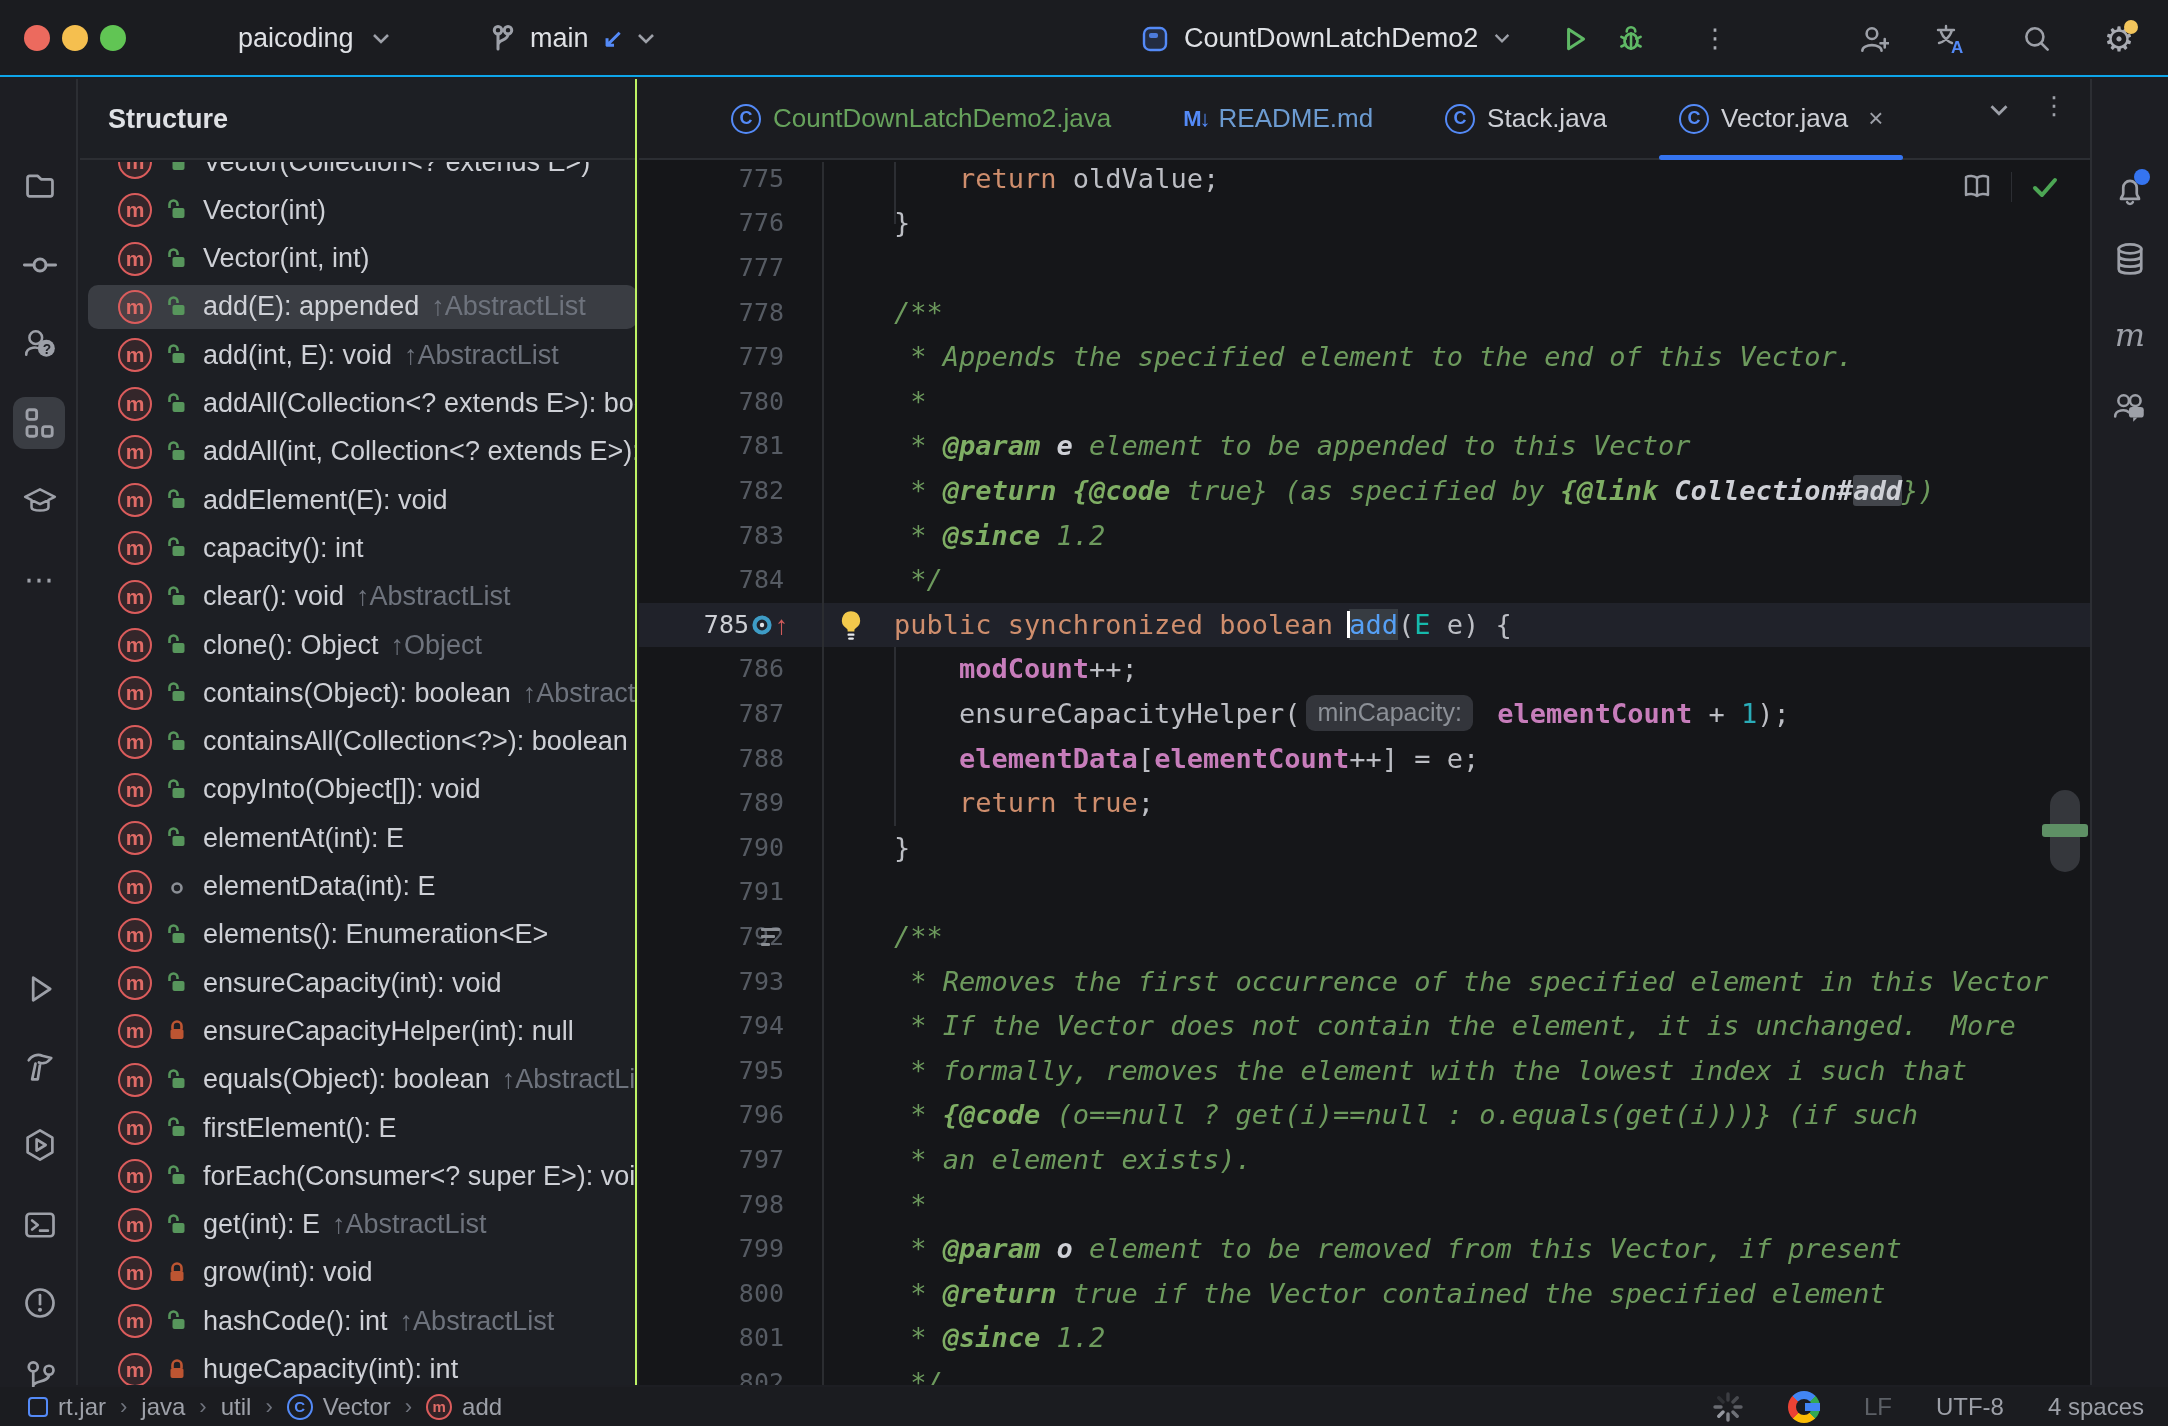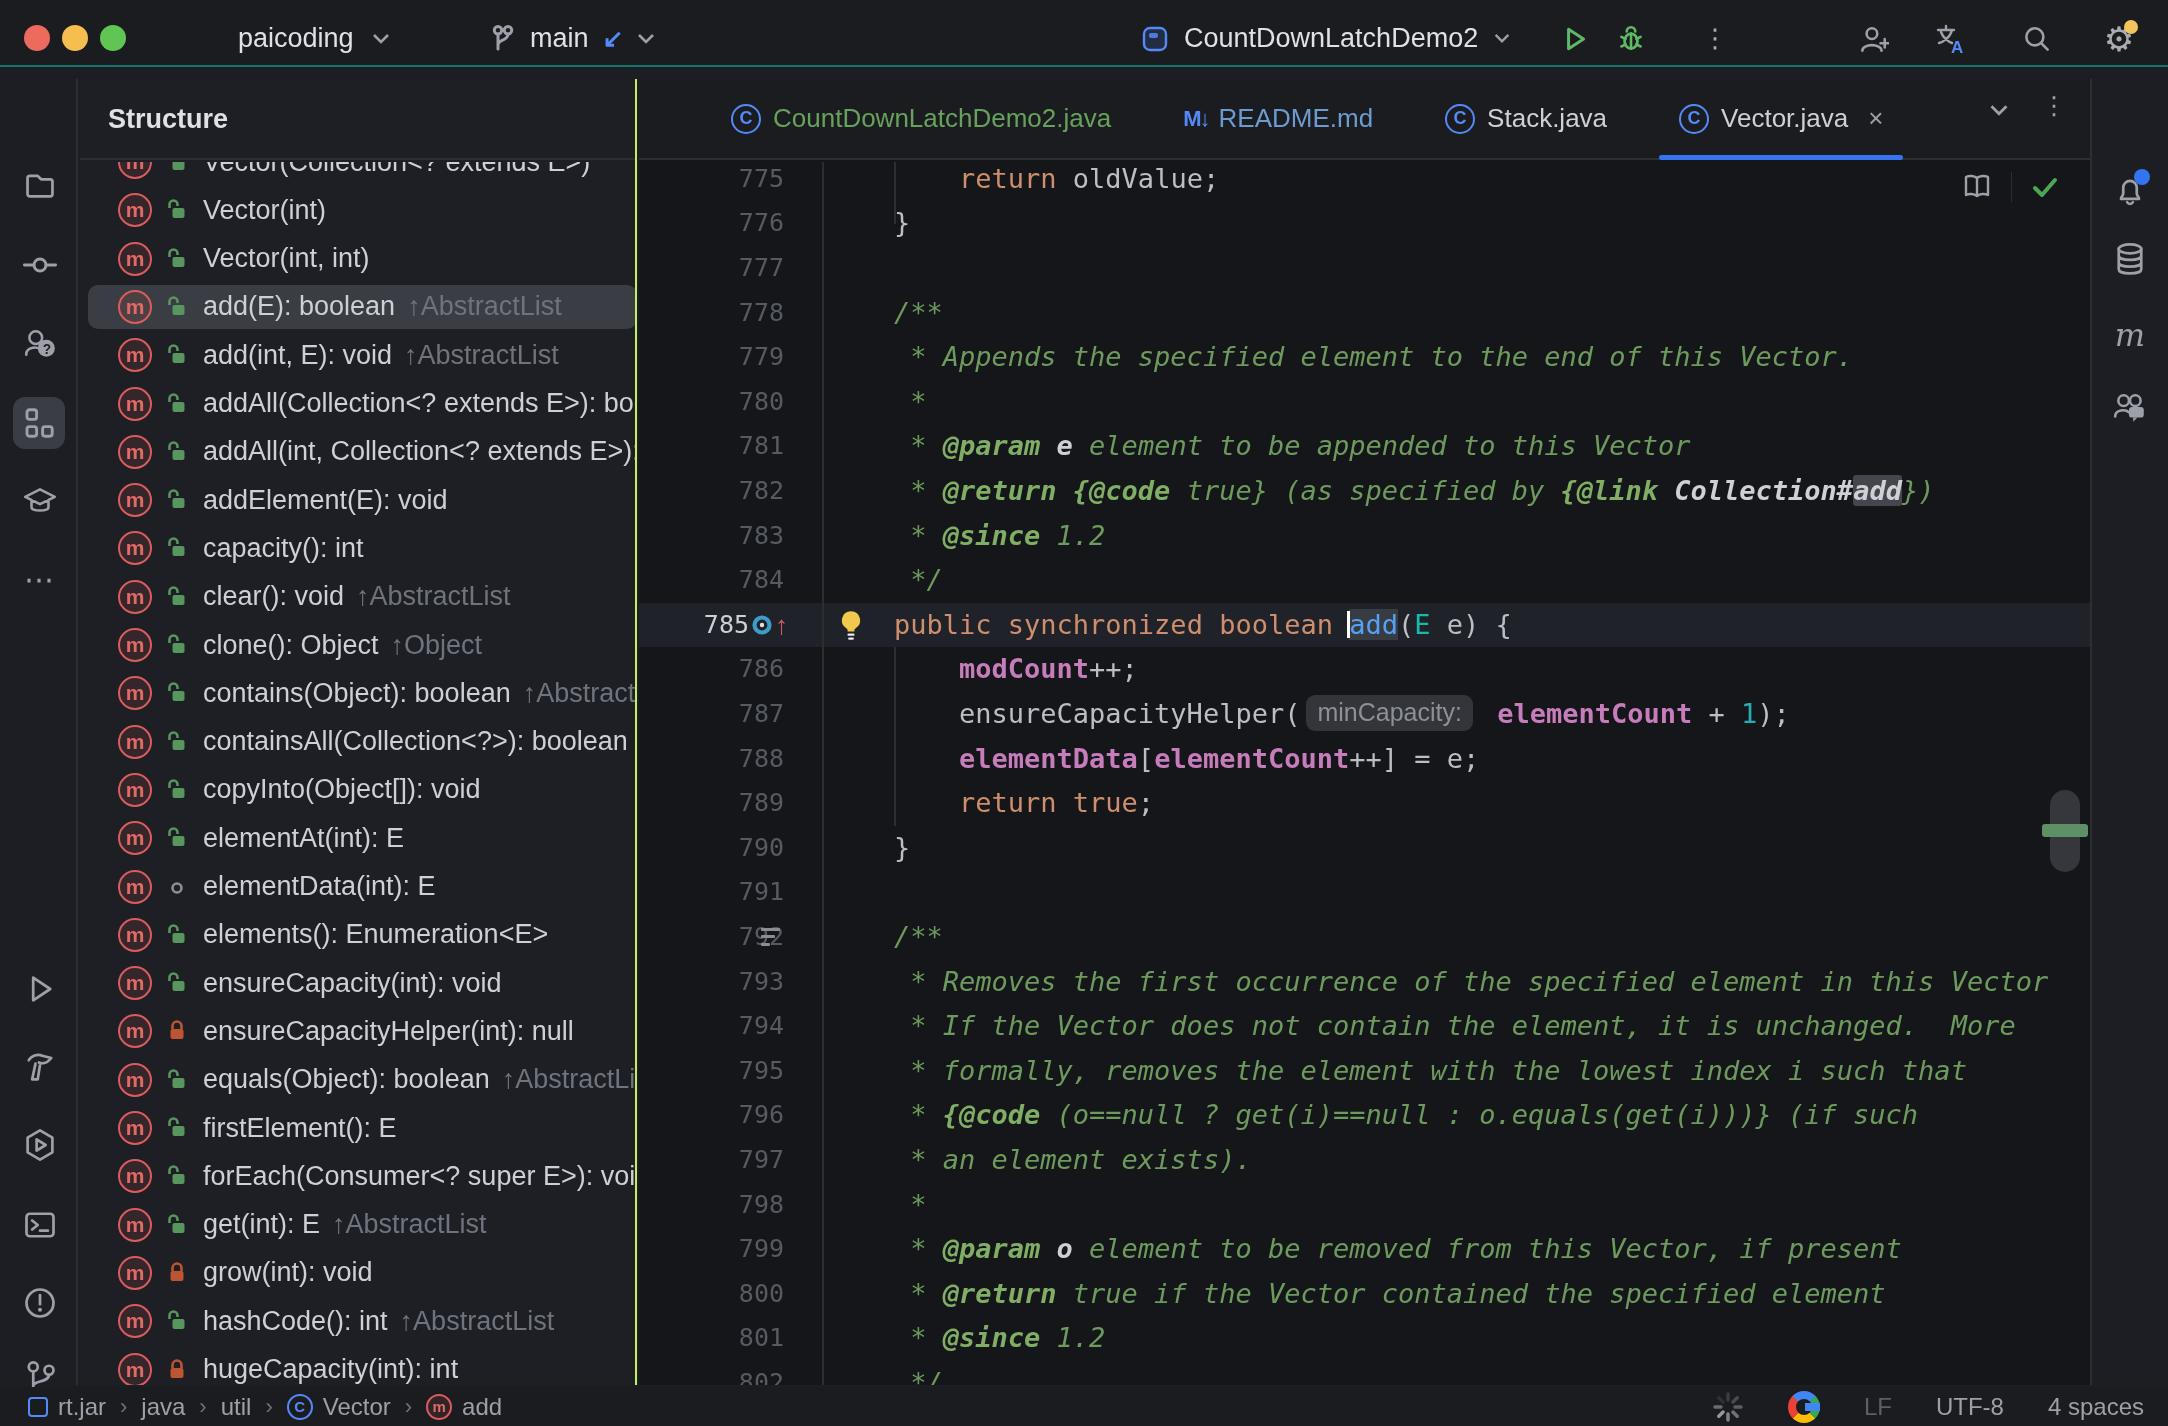--- a/index.html
+++ b/index.html
@@ -1,22 +1,22 @@
 <!DOCTYPE html>
 <html><head>
 <meta charset="utf-8">
 <style>
   * { margin:0; padding:0; box-sizing:border-box; }
   html,body { width:2168px; height:1426px; overflow:hidden; background:#1d1e23;
               font-family:"Liberation Sans", sans-serif; }
   #win { position:absolute; inset:0; color:#ced0d6; }
 
   
-  #titlebar { position:absolute; left:0; top:0; width:2168px; height:67px; background:#1b1c20;
-              border-bottom:2px solid #0f766e; }
+  #titlebar { position:absolute; left:0; top:0; width:2168px; height:77px; background:#1b1c20;
+              border-bottom:2px solid #0ea5e9; }
   .tl { position:absolute; top:25px; width:26px; height:26px; border-radius:50%; }
   #tl-red   { left:24px;  background:#ec6a5e; }
   #tl-yel   { left:62px;  background:#f5bf4f; }
   #tl-grn   { left:100px; background:#61c554; }
   .tb-label { position:absolute; top:0; height:77px; display:flex; align-items:center;
               font-size:27px; color:#dfe1e5; font-weight:500; }
   .chev { stroke:#9da0a8; stroke-width:2.6; fill:none; }
   .tb-ic { position:absolute; top:0; height:77px; display:flex; align-items:center; justify-content:center; width:46px; cursor:default; }
   .arrow-dl { color:#548af7; font-size:25px; font-weight:bold; }
 
@@ -333,21 +333,21 @@
         </div>
         <div class="srow" style="top: 120.9px;">
           <span class="hl"></span>
           <span class="m-ic">m</span>
           <span class="vis">
             <svg width="26" height="26" viewBox="0 0 26 26">
               <path d="M5.5 11 V7.5 a4 4 0 0 1 8 0 V9" fill="none" stroke="#57965c" stroke-width="2.6"></path>
               <rect x="8.5" y="11" width="12" height="10" rx="2" fill="#57965c"></rect>
             </svg>
           </span>
-          <span>add(E): boolean</span>
+          <span>add(E): appended</span>
           <span class="inh">↑AbstractList</span>
         </div>
         <div class="srow" style="top: 169.2px;">
           <span class="m-ic">m</span>
           <span class="vis">
             <svg width="26" height="26" viewBox="0 0 26 26">
               <path d="M5.5 11 V7.5 a4 4 0 0 1 8 0 V9" fill="none" stroke="#57965c" stroke-width="2.6"></path>
               <rect x="8.5" y="11" width="12" height="10" rx="2" fill="#57965c"></rect>
             </svg>
           </span>

